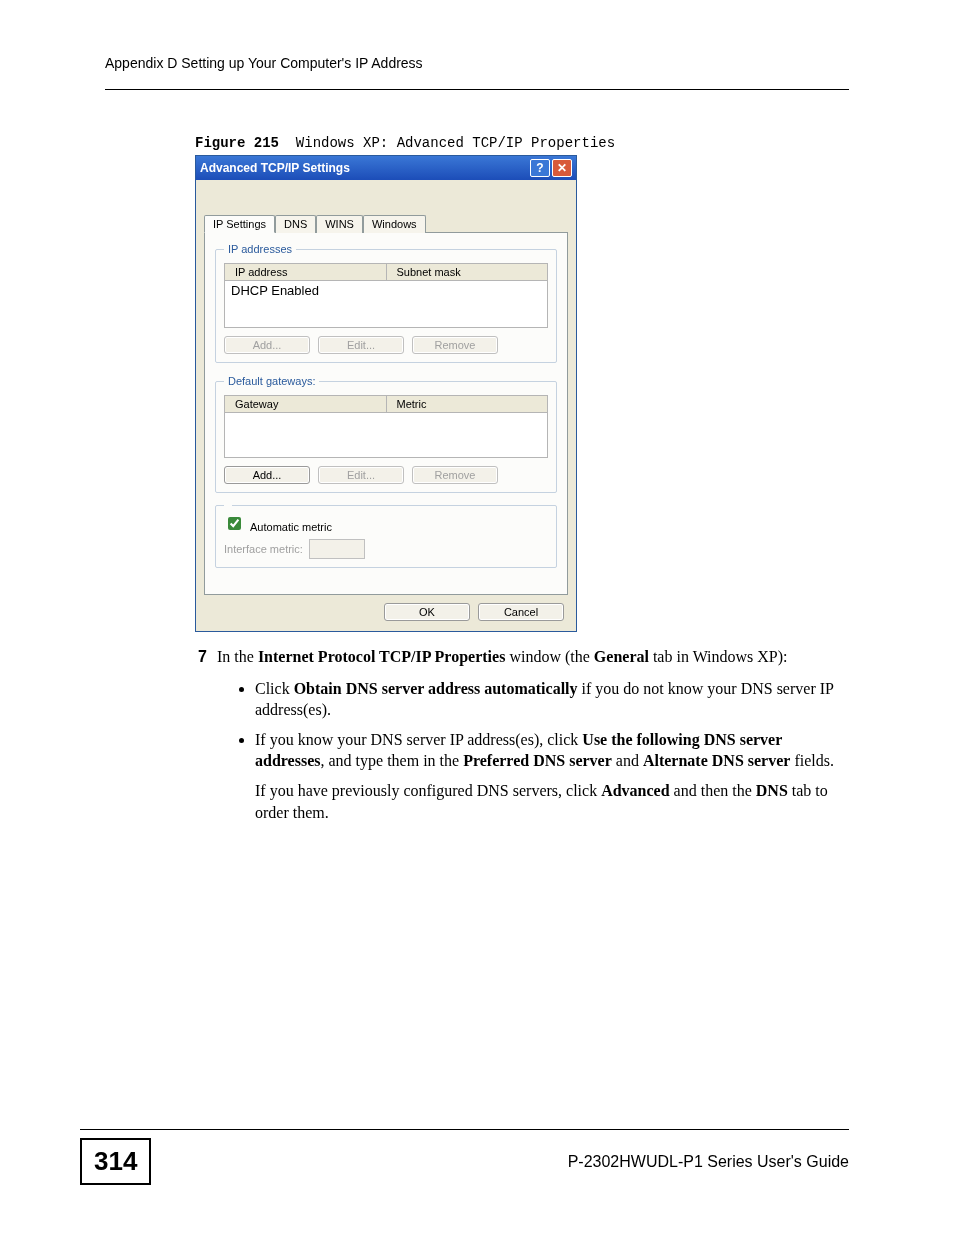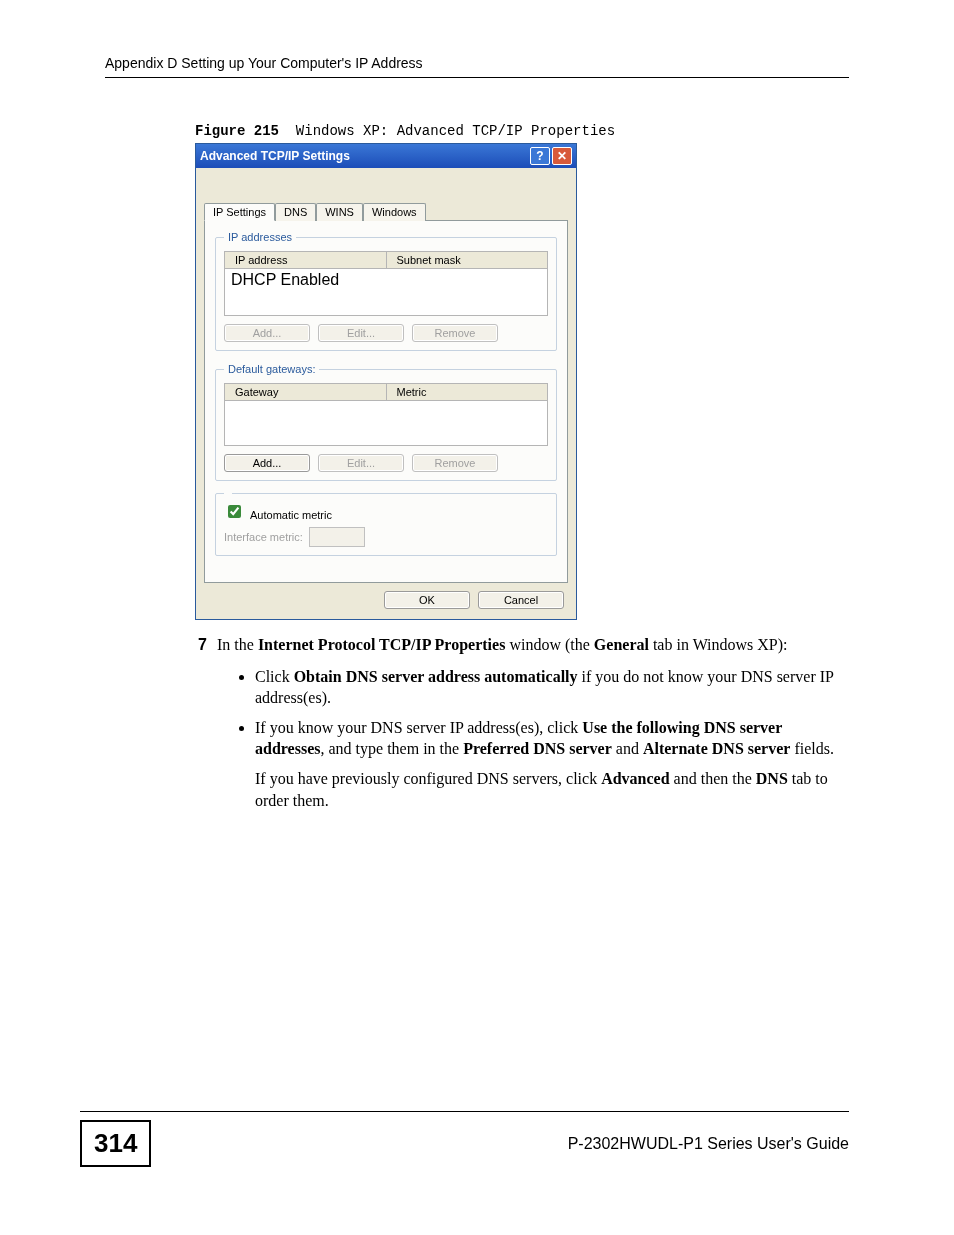--- a/index.html
+++ b/index.html
@@ -11,21 +11,21 @@
     height: 1235px;
     position: relative;
   }
   .page {
     padding: 55px 105px 0 105px;
   }
   .header-line {
     font-family: Arial, sans-serif;
     font-size: 14px;
     color: #000;
-    padding-bottom: 6px;
+    padding-bottom: 18px;
     border-bottom: 1px solid #000;
     margin-bottom: 45px;
   }
   .figure-caption {
     font-family: Liberation Mono, monospace;
     font-size: 14px;
     margin-left: 90px;
     margin-bottom: 4px;
   }
   .figure-caption b { font-weight: bold; }
@@ -122,21 +122,21 @@
     border-right: 1px solid #b5b5b5;
     font-size: 11px;
   }
   .listhdr .col:last-child { border-right: none; }
   .listbody {
     border: 1px solid #b5b5b5;
     border-top: none;
     background: #fff;
     height: 42px;
     padding: 2px 6px;
-    font-size: 16px;
+    font-size: 13px;
   }
   .listbody.short { height: 40px; }
   .btnrow {
     display: flex;
     gap: 8px;
     margin-top: 8px;
   }
   .xp-btn {
     min-width: 64px;
     padding: 2px 10px;
@@ -214,21 +214,21 @@
     max-width: 580px;
     font-size: 16px;
     line-height: 1.35;
   }
 
   
   .page-footer {
     position: absolute;
     left: 80px;
     right: 105px;
-    bottom: 68px;
+    bottom: 50px;
     border-top: 1px solid #000;
     padding-top: 8px;
     display: flex;
     justify-content: space-between;
     align-items: center;
   }
   .page-num-box {
     border: 2px solid #000;
     padding: 6px 12px;
     font-family: Arial, sans-serif;

